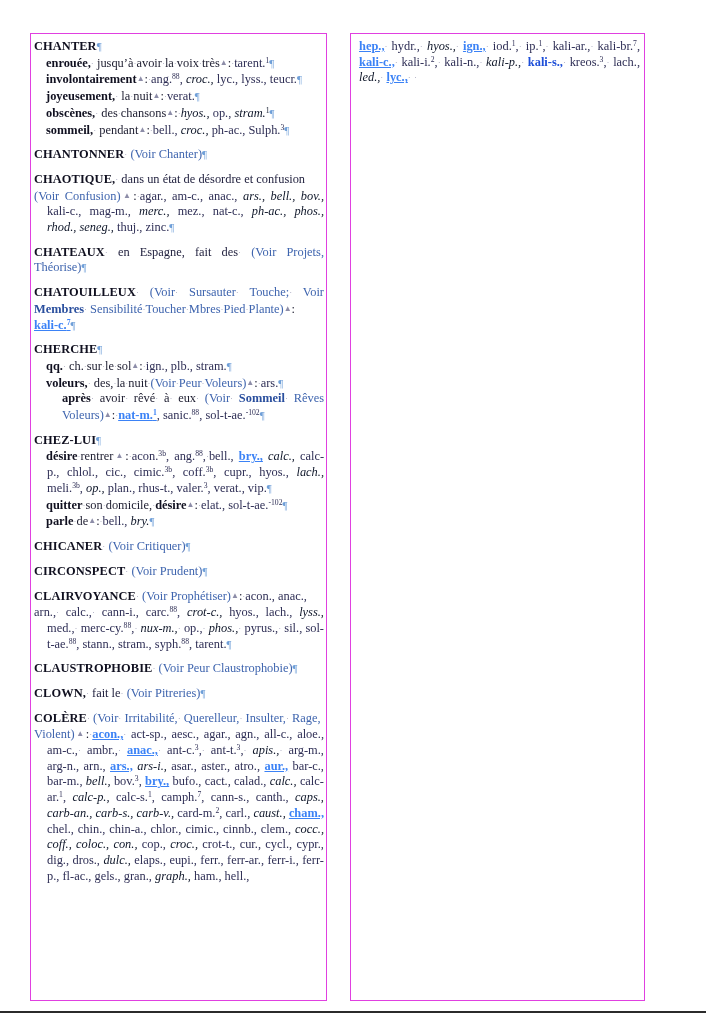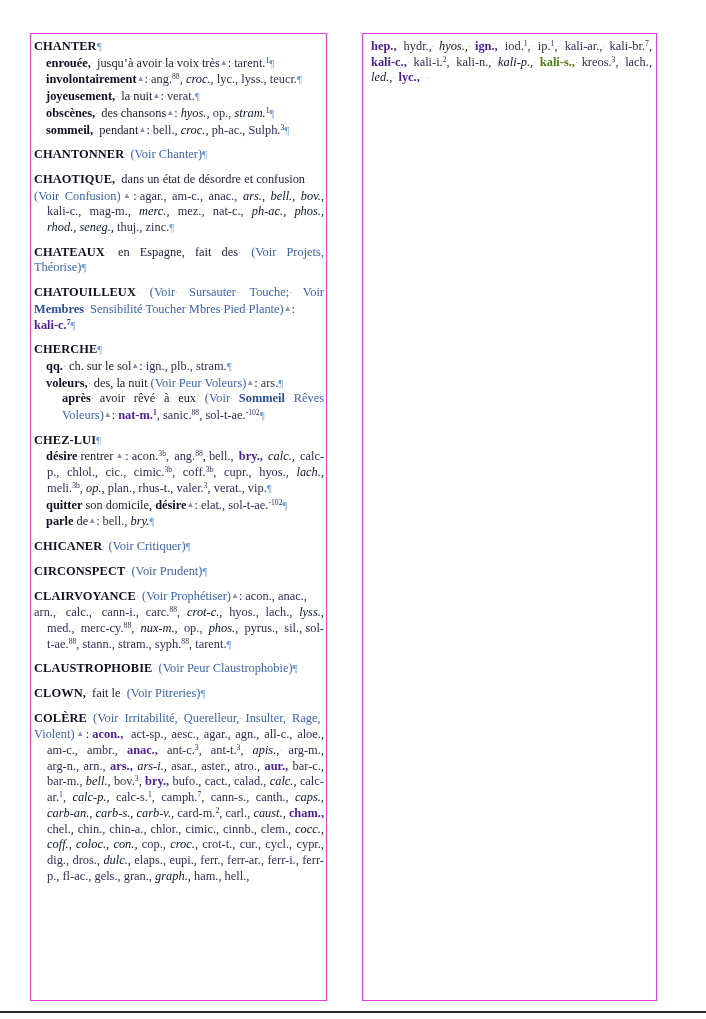--- a/index.html
+++ b/index.html
@@ -33,21 +33,21 @@
   }
 
   
   #columns {
     position: absolute;
     left: 30px;
     top: 33px;
     width: 645px;
     height: 968px;
     display: flex;
-    gap: 12px;
+    gap: 0;
   }
   .frame {
     border: 1px solid #e040e0;
     box-sizing: border-box;
     overflow: hidden;
     background: #fff;
   }
   #col-left {
     width: 297px;
     padding: 5px 2px 4px 3px;
@@ -125,22 +125,22 @@
   }
   .caret {              
     color: #8d8da8;
     font-size: 8px;
     vertical-align: 2px;
   }
 
   
   .r1 { color: #2e2e55; }                                    
   .r2 { color: #0f172a; font-style: italic; }                
-  .r3 { color: #4c1d95; font-weight: bold; }                 
-  .r4 { color: #4d7c0f; font-weight: bold; } 
+  .r3 { color: #3b82f6; font-weight: bold; text-decoration: underline; }                 
+  .r4 { color: #1d4ed8; font-weight: bold; } 
   sup {
     font-size: .62em;
     line-height: 0;
     vertical-align: .52em;
     font-weight: normal;
     font-style: normal;
   }
   .r3 sup, .r4 sup { font-weight: bold; }
 </style>
 </head>

